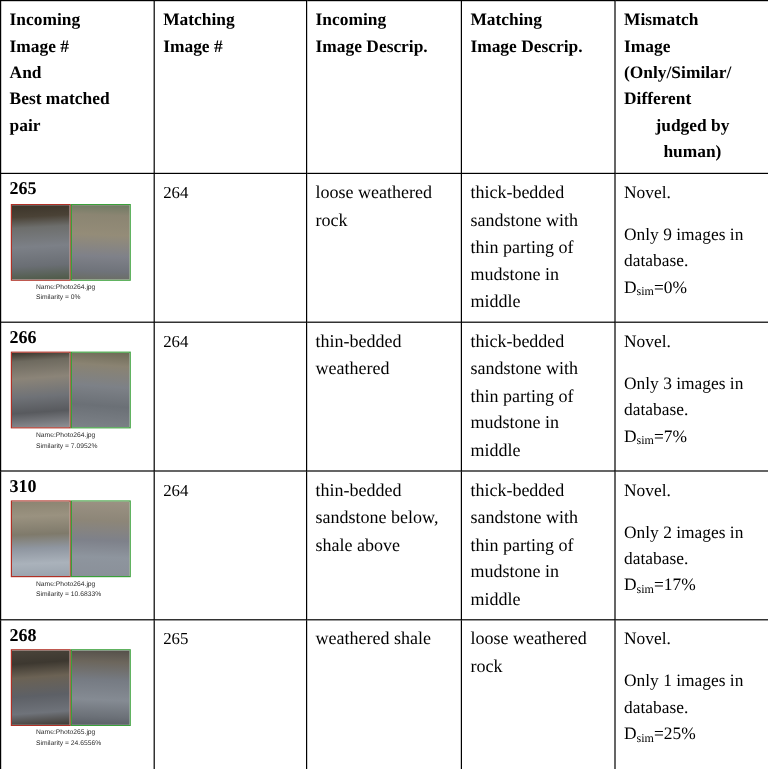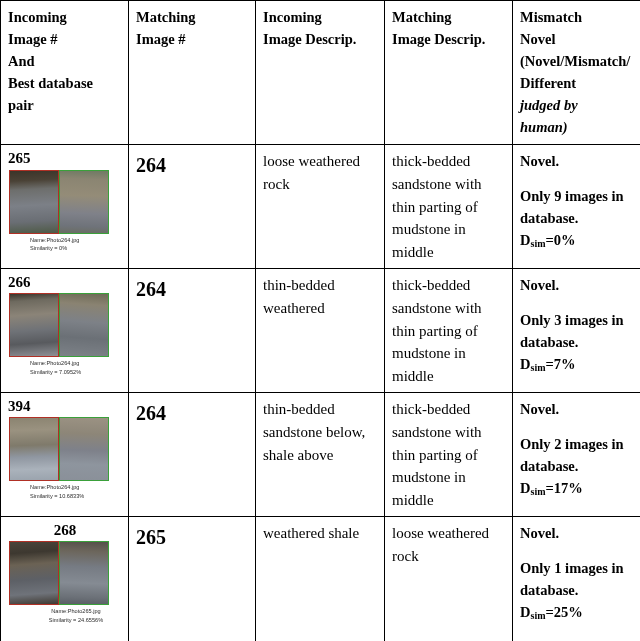--- a/index.html
+++ b/index.html
@@ -44,24 +44,24 @@
     line-height: 1.52;
   }
 
   table.match-table thead th {
     font-weight: bold;
     text-align: left;
     height: 134px;
   }
 
   .hdr-line { display: block; }
-  .hdr-italic { font-style: italic; font-weight: bold; }
+  .hdr-italic { font-weight: bold; text-align: center; }
 
   td.col-incoming-num { height: 112px; position: relative; }
-  tr.row-4 td.col-incoming-num { height: 116px; text-align: center; }
+  tr.row-4 td.col-incoming-num { height: 116px; }
 
   .img-number {
     font-weight: bold;
     font-size: 15px;
     display: block;
     margin: 0 0 3px 0;
     line-height: 1.1;
   }
 
   
@@ -165,31 +165,31 @@
     font-family: "Liberation Sans", "DejaVu Sans", sans-serif;
     font-size: 5.6px;
     line-height: 1.55;
     color: #2b2b2b;
     margin: 2px 0 0 22px;
     white-space: nowrap;
   }
   .thumb-caption span { display: block; }
 
   .cell-num {
-    font-weight: bold;
-    font-size: 20px;
+    font-weight: normal;
+    font-size: 14px;
   }
 
   .desc-text {
     font-size: 15px;
     line-height: 1.52;
   }
 
   .notes {
-    font-weight: bold;
+    font-weight: normal;
     font-size: 14.5px;
     line-height: 1.52;
   }
   .notes .verdict { display: block; }
   .notes .gap { display: block; height: 13px; }
   .notes .detail { display: block; }
   .notes .dsim { display: block; white-space: nowrap; }
   .notes .dsim sub {
     font-size: 10px;
     vertical-align: baseline;
@@ -208,39 +208,39 @@
         <col class="c2">
         <col class="c3">
         <col class="c4">
     </colgroup>
     <thead>
       <tr>
         <th>
           <span class="hdr-line">Incoming</span>
           <span class="hdr-line">Image #</span>
           <span class="hdr-line">And</span>
-          <span class="hdr-line">Best database</span>
+          <span class="hdr-line">Best matched</span>
           <span class="hdr-line">pair</span>
         </th>
         <th>
           <span class="hdr-line">Matching</span>
           <span class="hdr-line">Image #</span>
         </th>
         <th>
           <span class="hdr-line">Incoming</span>
           <span class="hdr-line">Image Descrip.</span>
         </th>
         <th>
           <span class="hdr-line">Matching</span>
           <span class="hdr-line">Image Descrip.</span>
         </th>
         <th>
           <span class="hdr-line">Mismatch</span>
-          <span class="hdr-line">Novel</span>
-          <span class="hdr-line">(Novel/Mismatch/</span>
+          <span class="hdr-line">Image</span>
+          <span class="hdr-line">(Only/Similar/</span>
           <span class="hdr-line">Different</span>
           <span class="hdr-line hdr-italic">judged by</span>
           <span class="hdr-line hdr-italic">human)</span>
         </th>
       </tr>
     </thead>
     <tbody>
 
       <tr class="row-1">
         <td class="col-incoming-num">
@@ -307,21 +307,21 @@
             <span class="verdict">Novel.</span>
             <span class="gap"></span>
             <span class="detail">Only 3 images in database.</span>
             <span class="dsim"><span>D</span><sub>sim</sub><span>=7%</span></span>
           </div>
         </td>
       </tr>
 
       <tr class="row-3">
         <td class="col-incoming-num">
-          <span class="img-number">394</span>
+          <span class="img-number">310</span>
           <div class="thumb-pair">
             <div class="thumb left" style="border-color: rgb(176, 48, 37);">
                 <div class="rock r3a"></div>
               </div>
             <div class="thumb right" style="border-color: rgb(58, 160, 58);">
                 <div class="rock r3b"></div>
               </div>
           </div>
           <div class="thumb-caption">
             <span>Name:Photo264.jpg</span>

